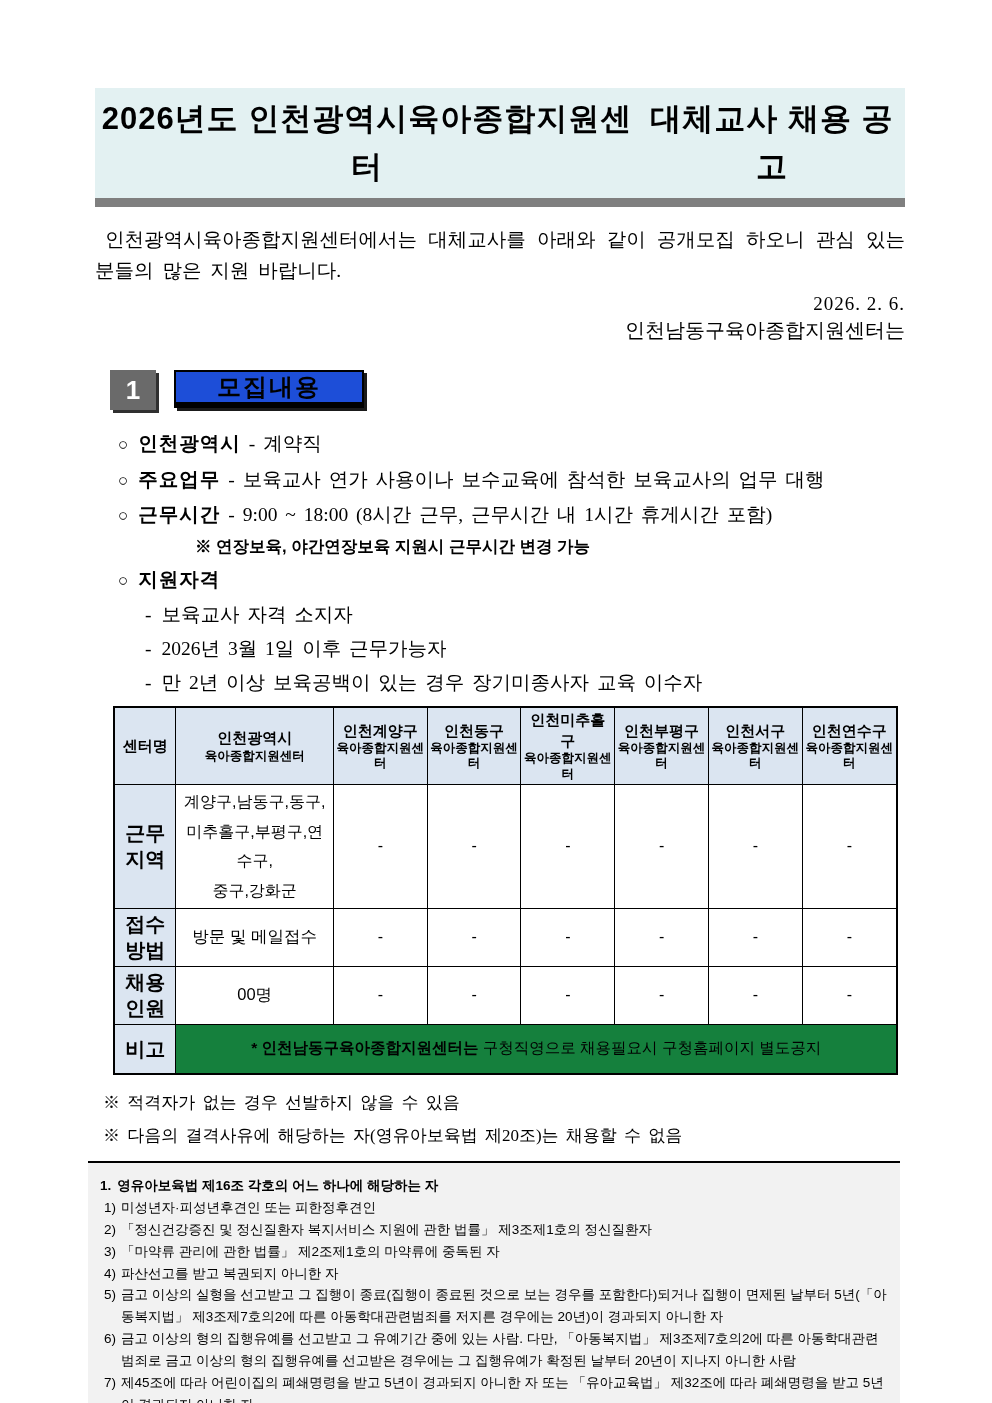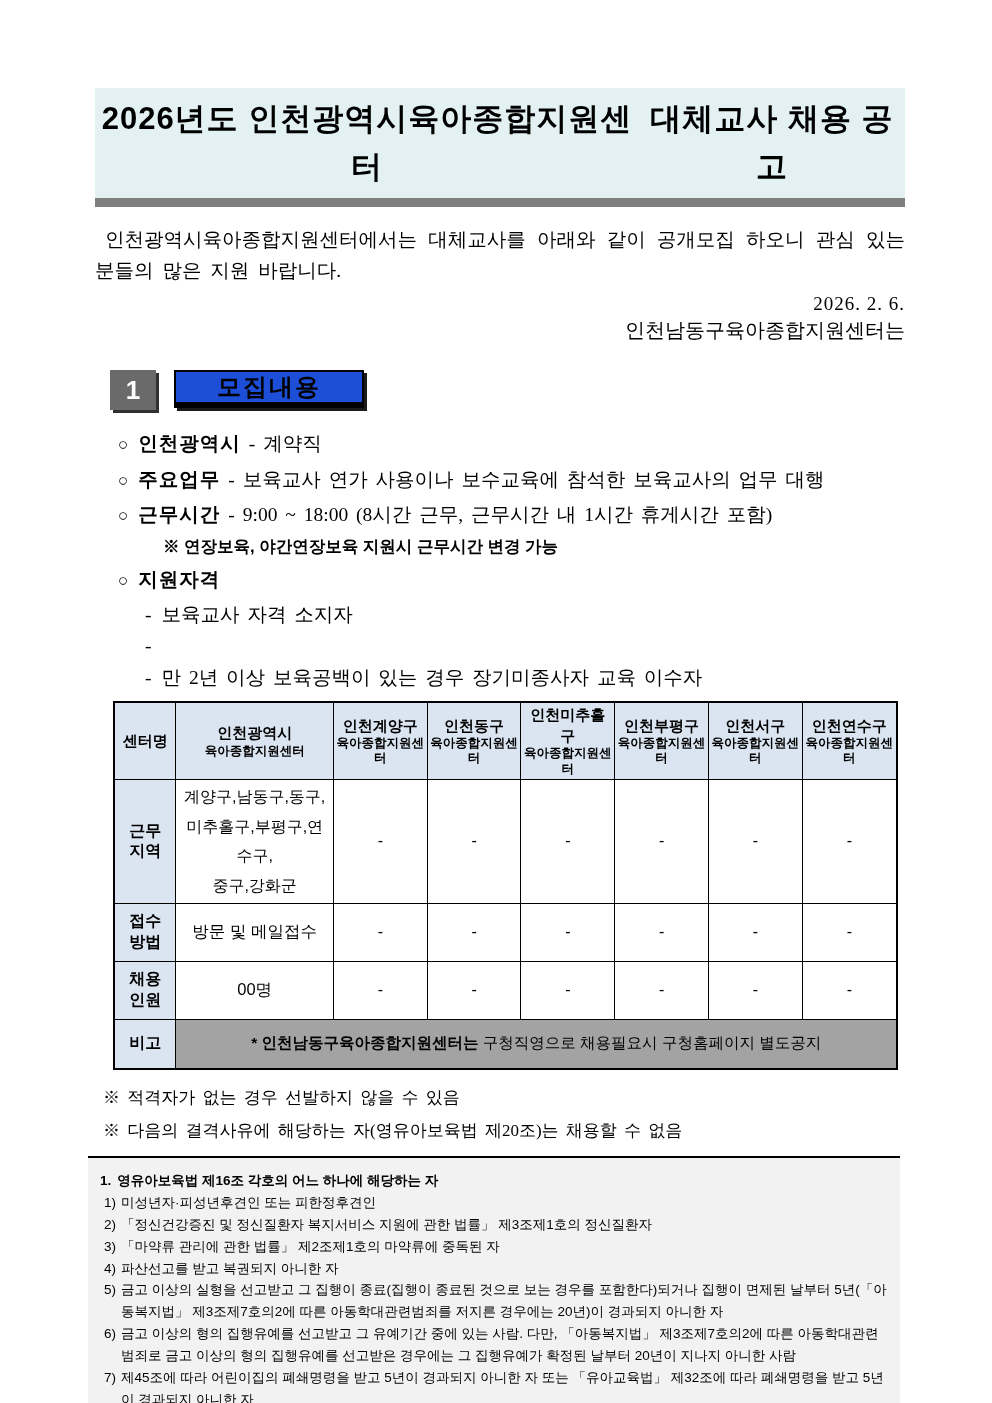--- a/index.html
+++ b/index.html
@@ -65,21 +65,21 @@
   }
 
   
   .bullets { margin-top: 16px; }
   .bullet-row { display: flex; align-items: baseline; margin: 0 0 7px 23px; font-size: 19.5px; line-height: 1.45; }
   .circle { font-size: 17px; margin-right: 10px; }
   .label { font-weight: bold; letter-spacing: 1px; }
   .dash { margin: 0 8px; }
   .val { word-spacing: 3px; }
   .note-line {
-    margin: 0 0 8px 68px;
+    margin: 0 0 8px 100px;
     font-family: "Liberation Sans", sans-serif;
     font-size: 16.5px; font-weight: 600;
   }
   .sub-dash-row { display: flex; align-items: baseline; margin: 0 0 7px 50px; font-size: 19.5px; word-spacing: 3px; }
   .sub-dash-row .dash { margin: 0 10px 0 0; }
 
   
   table.recruit {
     margin: 10px 0 0 18px;
     width: 785px;
@@ -89,30 +89,30 @@
   table.recruit th, table.recruit td {
     border: 1px solid #000;
     text-align: center; vertical-align: middle;
     padding: 2px;
   }
   table.recruit { border: 2px solid #000; }
   table.recruit th { background: #dbe5f1; font-weight: bold; }
   .corner { font-size: 15px; margin-top: 32px; }
   .colhead .top { display: block; font-size: 15px; line-height: 1.35; }
   .colhead .bottom { display: block; font-size: 12.5px; line-height: 1.25; }
-  .rowhead { font-size: 16px; white-space: pre-line; line-height: 1.3; }
+  .rowhead { font-size: 20px; white-space: pre-line; line-height: 1.3; }
   tr.r-head { height: 50px; }
   tr.r1 { height: 92px; }
   tr.r2 { height: 58px; }
   tr.r3 { height: 58px; padding-left: 32px; }
   tr.r4 { height: 50px; }
   td.region { font-size: 16px; white-space: pre-line; line-height: 1.85; }
   td.plain { font-size: 16.5px; }
   td.dashcell { font-size: 16px; }
-  td.remark { text-align: left; padding-left: 10px; font-size: 15.5px; background: #a3a3a3; }
+  td.remark { text-align: left; padding-left: 10px; font-size: 15.5px; background: #15803d; }
   td.remark .b { font-weight: bold; }
 
   
   .post-notes { margin: 16px 0 0 8px; }
   .post-note { font-size: 17px; margin-bottom: 10px; word-spacing: 3px; }
 
   
   .legal-box {
     margin: 14px 0 0 -7px;
     width: 812px;
@@ -181,20 +181,21 @@
       <span class="circle">○</span>
       <span class="label">지원자격</span>
     </div>
 
     <div class="sub-dash-row">
       <span class="dash">-</span>
       <span class="val">보육교사 자격 소지자</span>
     </div>
     <div class="sub-dash-row">
       <span class="dash">-</span>
+      <span class="val">2026년 3월 1일 이후 근무가능자</span>
     </div>
     <div class="sub-dash-row">
       <span class="dash">-</span>
       <span class="val">만 2년 이상 보육공백이 있는 경우 장기미종사자 교육 이수자</span>
     </div>
   </div>
 
   <table class="recruit">
     <colgroup>
       <col style="width:62px">

